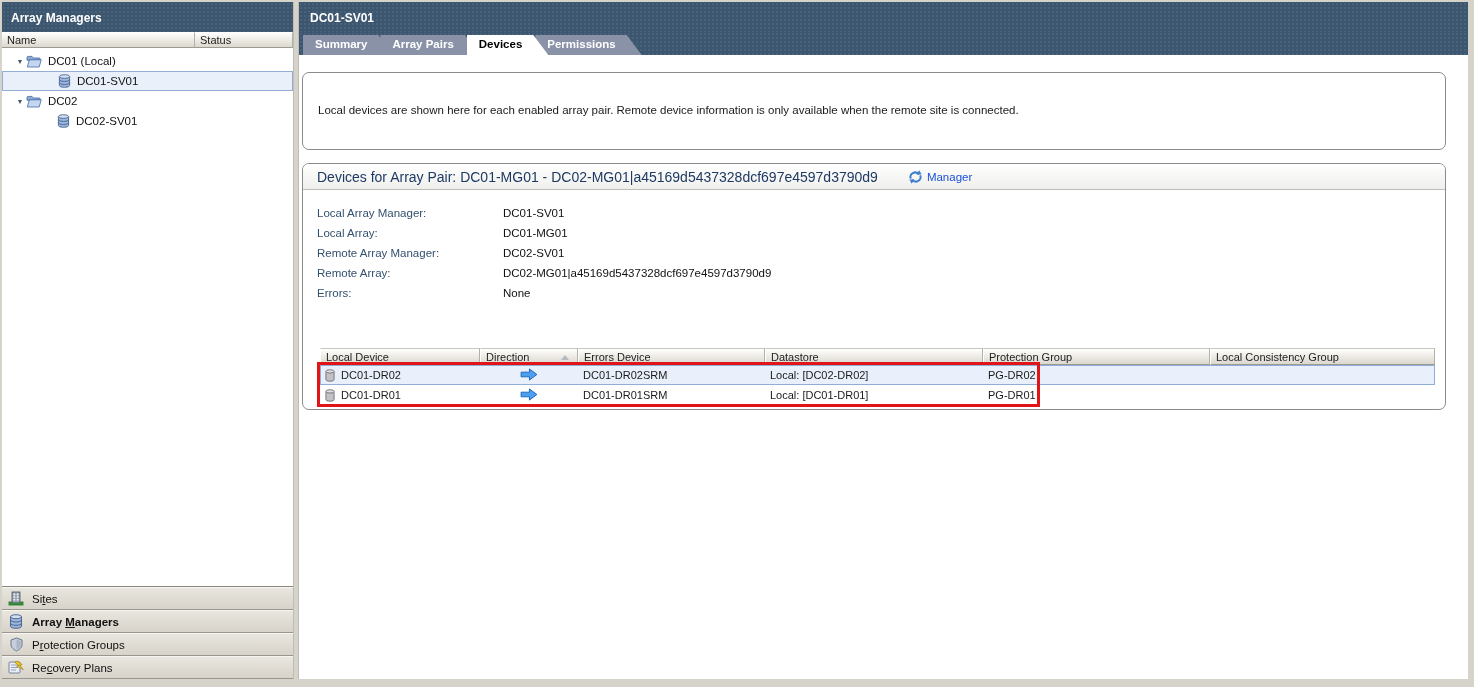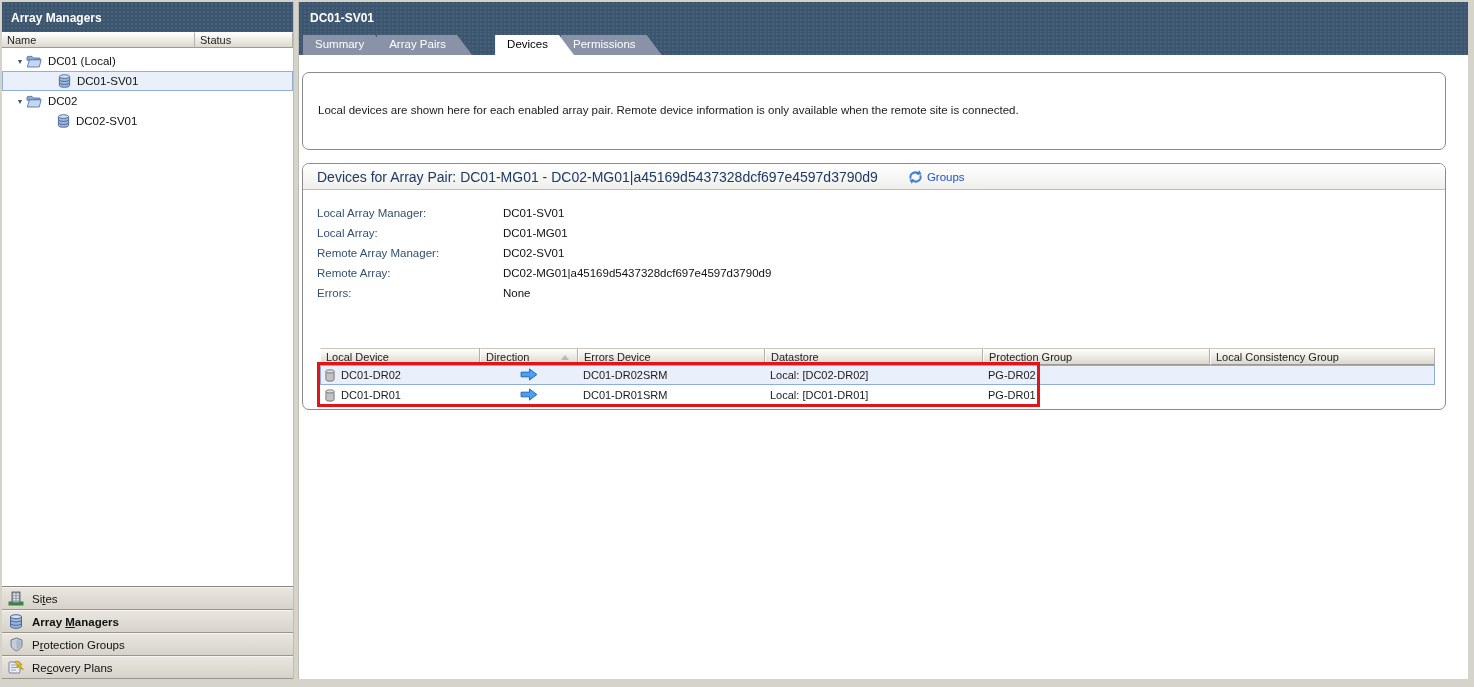--- a/index.html
+++ b/index.html
@@ -62,21 +62,21 @@
   .main-header { height:30px; padding:9px 0 0 11px; font-size:12px; }
   .tab-strip { height:23px; display:flex; align-items:flex-end; padding-left:4px; }
   .tab {
     height:20px; padding:3px 26px 0 12px; margin-right:-13px;
     font-size:11.5px; color:#fff; background:#8a92a8; cursor:pointer;
     clip-path:polygon(0 0, calc(100% - 15px) 0, 100% 100%, 0 100%);
     filter:drop-shadow(2px 0 0 rgba(24,34,50,0.55));
     position:relative; white-space:nowrap;
   }
   .tab-0 { z-index:6; } .tab-1 { z-index:5; } .tab-2 { z-index:4; } .tab-3 { z-index:3; }
-  .tab.active { background:#fff; color:#000; z-index:10;margin-left:36px; }
+  .tab.active { background:#fff; color:#000; z-index:10; }
 
   .content { flex:1; background:#fff; position:relative; overflow:hidden; }
 
   .rounded-panel {
     border:1px solid #8b8b8b; border-radius:7px;
     margin:0 22px 0 3px; background:#fff;
   }
   .info-panel { margin-top:17px; height:78px; padding:12px 15px; }
   .info-title { font-weight:bold; font-size:11.5px; color:#141414; }
   .info-desc { margin-top:19px; font-size:11.5px; color:#1a1a1a; }
@@ -226,21 +226,21 @@
         <span class="sc-label"><span>Re</span><u>c</u><span>overy Plans</span></span>
       </div>
     </div>
   </div>
 
   <div class="divider"></div>
 
   <div class="main">
     <div class="main-header blue-bar">DC01-SV01</div>
 
-    <div class="tab-strip blue-bar" style="font-weight:normal;">
+    <div class="tab-strip blue-bar" style="font-weight:bold;">
       <div class="tab tab-0">Summary</div>
       <div class="tab tab-1">Array Pairs</div>
       <div class="tab tab-2 active">Devices</div>
       <div class="tab tab-3">Permissions</div>
     </div>
 
     <div class="content">
 
       <div class="rounded-panel info-panel">
         <div class="info-desc">Local devices are shown here for each enabled array pair. Remote device information is only available when the remote site is connected.</div>
@@ -251,21 +251,21 @@
           <span class="pair-title">Devices for Array Pair: DC01-MG01 - DC02-MG01|a45169d5437328dcf697e4597d3790d9</span>
           <span class="refresh-link">
             <span style="display:inline-flex;">
               <svg width="15" height="14" viewBox="0 0 16 15">
                 <path d="M3 9.2 A5 4.6 0 0 1 11.6 4.6" fill="none" stroke="#4080d0" stroke-width="2.2"></path>
                 <polygon points="9.2,4.9 14.6,4.9 12,0.4" fill="#4080d0"></polygon>
                 <path d="M13 5.8 A5 4.6 0 0 1 4.4 10.4" fill="none" stroke="#4080d0" stroke-width="2.2"></path>
                 <polygon points="6.8,10.1 1.4,10.1 4,14.6" fill="#4080d0"></polygon>
               </svg>
             </span>
-            <span class="rf-label">Groups</span>
+            <span class="rf-label">Manager</span>
           </span>
         </div>
 
         <div class="pair-details">
           <div class="detail-row">
             <span class="detail-label">Local Array Manager:</span>
             <span class="detail-value">DC01-SV01</span>
           </div>
           <div class="detail-row">
             <span class="detail-label">Local Array:</span>

